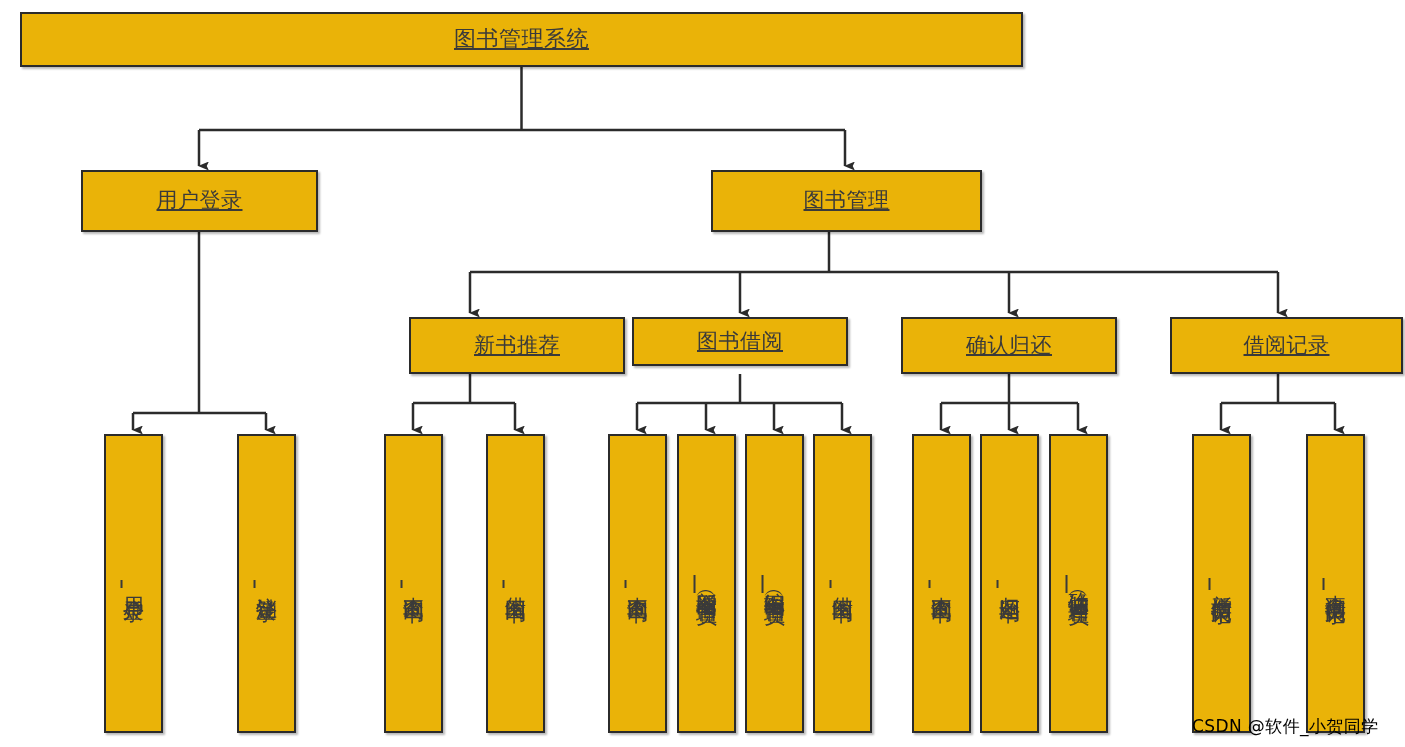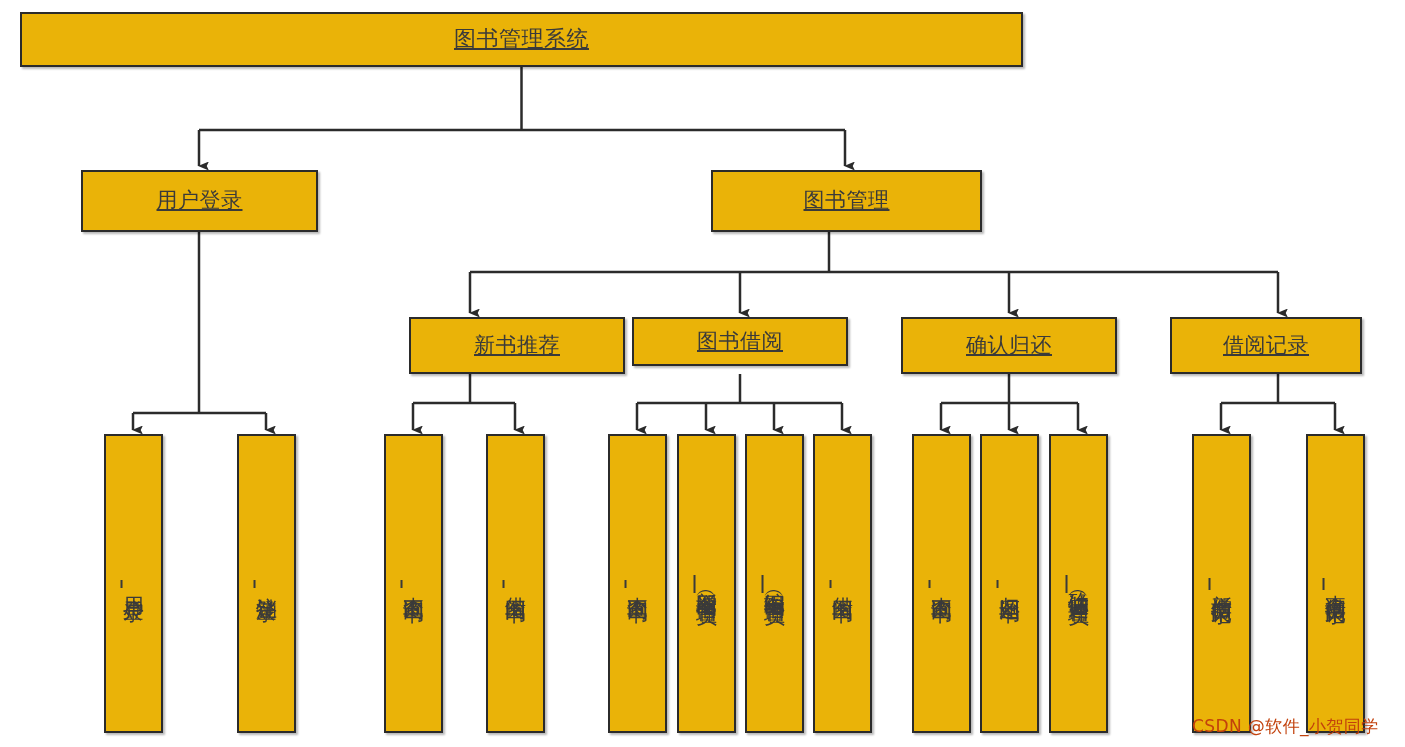--- a/index.html
+++ b/index.html
@@ -63,21 +63,21 @@
     text-orientation: upright;
     font-size: 21px;
     line-height: 1.05;
     letter-spacing: 2px;
     max-height: 288px;
     text-align: center;
   }
   .watermark {
     position: absolute;
     font-size: 17px;
-    color: #c2410c;
+    color: #000000;
     white-space: nowrap;
     letter-spacing: 0.4px;
   }
 </style>
 </head>
 <body>
 
 <div id="canvas">
 
   <svg id="edges" viewBox="0 0 1405 747" xmlns="http://www.w3.org/2000/svg">
@@ -144,21 +144,21 @@
 
   <div class="node h" style="left:362px; top:317px; width:216px; height:57px;margin-left:47px;">
     <span class="node-label">新书推荐</span>
   </div>
   <div class="node h" style="left:632px; top:317px; width:216px; height:49px;">
     <span class="node-label">图书借阅</span>
   </div>
   <div class="node h" style="left:901px; top:317px; width:216px; height:57px;">
     <span class="node-label">确认归还</span>
   </div>
-  <div class="node h" style="left:1170px; top:317px; width:192px; height:57px;justify-content:center;">
+  <div class="node h" style="left:1170px; top:317px; width:233px; height:57px;justify-content:center;">
     <span class="node-label">借阅记录</span>
   </div>
 
   <div class="node v" style="left:104px; top:434px; width:59px; height:299px;">
     <span class="node-label">用户登录</span>
   </div>
   <div class="node v" style="left:237px; top:434px; width:59px; height:299px;">
     <span class="node-label">注销登录</span>
   </div>
 

